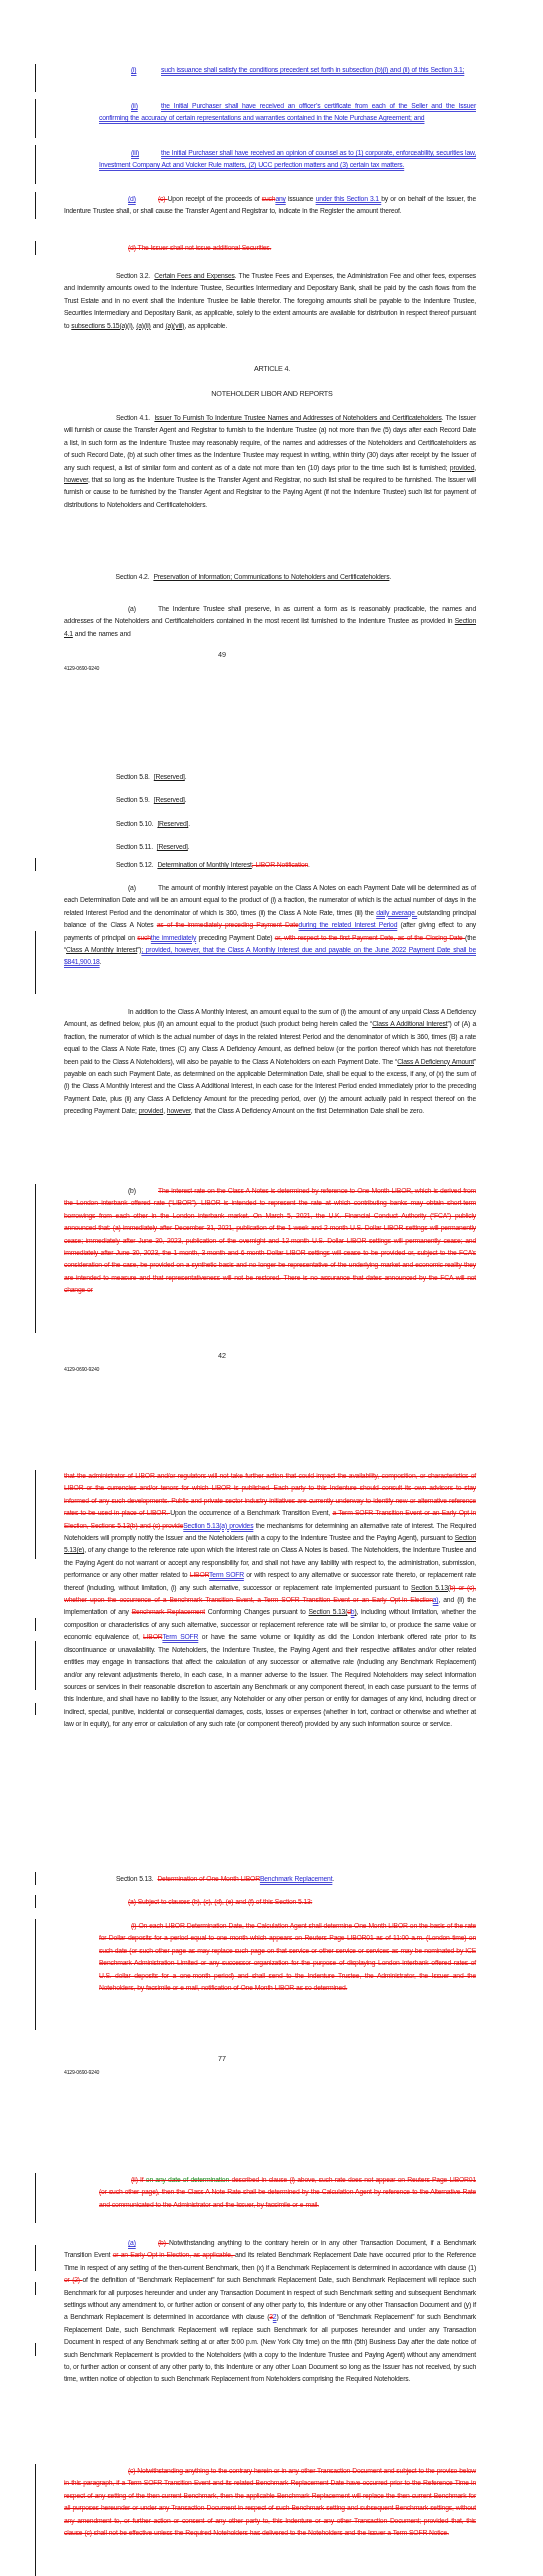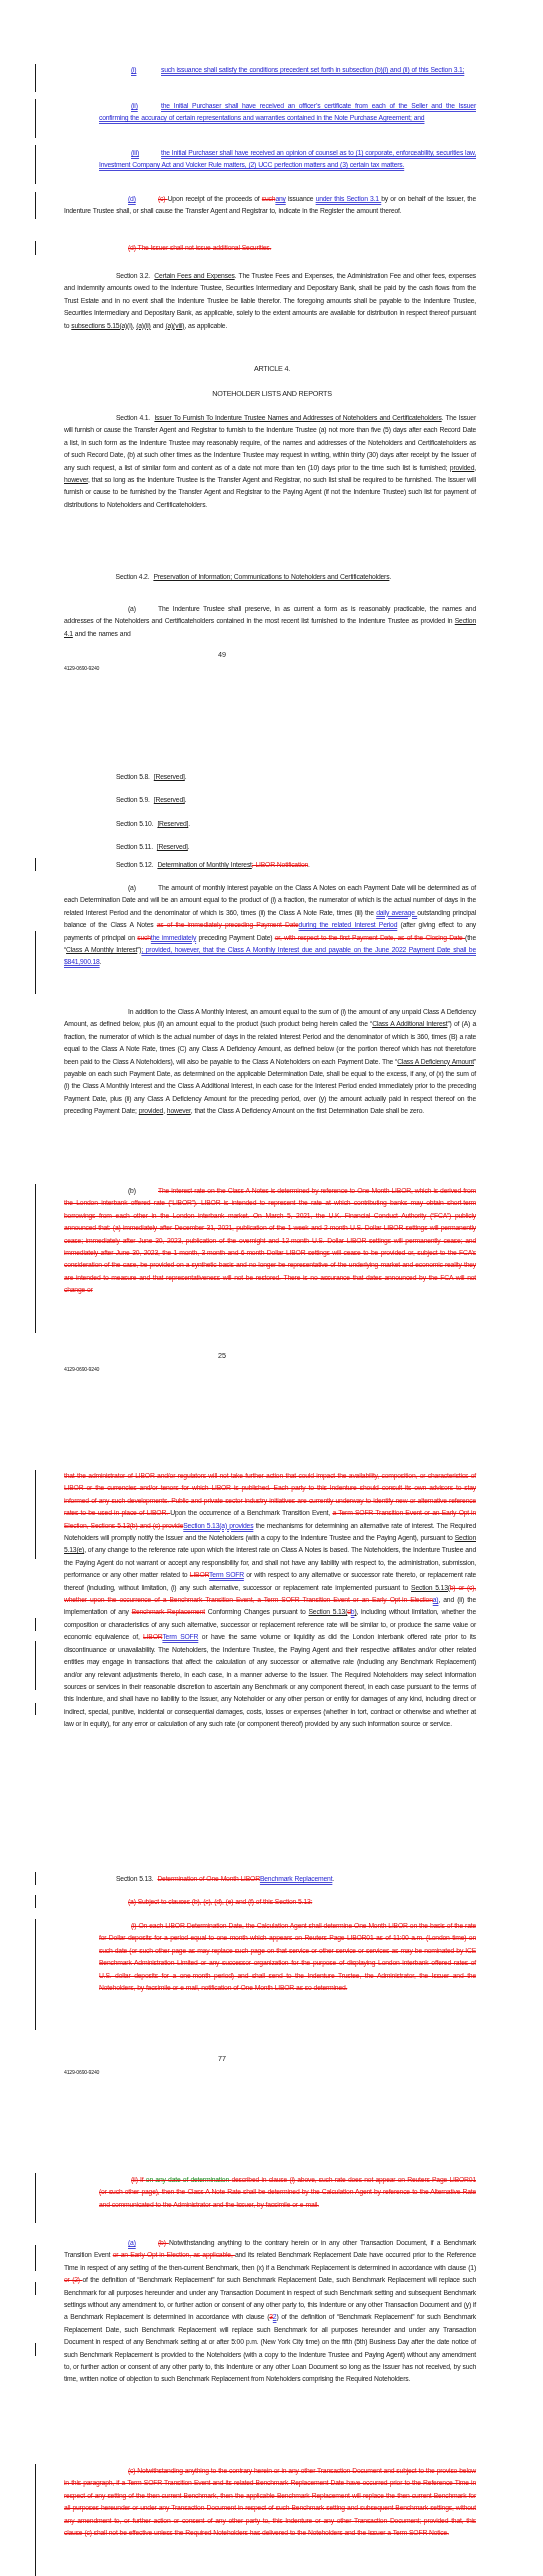--- a/index.html
+++ b/index.html
@@ -44,21 +44,21 @@
   <p class="para first" style="top:193px;margin:0;">
     <span class="lbl ins">(d)</span><span class="del">(c) </span><span>Upon receipt of the proceeds of </span><span class="del">such</span><span class="ins">any</span><span> issuance </span><span class="ins">under this Section 3.1 </span><span>by or on behalf of the Issuer, the Indenture Trustee shall, or shall cause the Transfer Agent and Registrar to, indicate in the Register the amount thereof.</span>
   </p>
   <p class="para first" style="top:242px;margin:0;">
     <span class="del">(d) The Issuer shall not issue additional Securities.</span>
   </p>
   <p class="para first-sec" style="top:270px;margin:0;">
     <span>Section 3.2.</span>&nbsp;&nbsp;<span class="u">Certain Fees and Expenses</span><span>.  The Trustee Fees and Expenses, the Administration Fee and other fees, expenses and indemnity amounts owed to the Indenture Trustee, Securities Intermediary and Depositary Bank, shall be paid by the cash flows from the Trust Estate and in no event shall the Indenture Trustee be liable therefor.  The foregoing amounts shall be payable to the Indenture Trustee, Securities Intermediary and Depositary Bank, as applicable, solely to the extent amounts are available for distribution in respect thereof pursuant to </span><span class="u">subsections 5.15(a)(i)</span><span>, </span><span class="u">(a)(ii)</span><span> and </span><span class="u">(a)(viii)</span><span>, as applicable.</span>
   </p>
   <div class="heading" style="top:364px;">ARTICLE 4.</div>
-  <div class="heading" style="top:389px;">NOTEHOLDER LISTS AND REPORTS</div>
+  <div class="heading" style="top:389px;">NOTEHOLDER LIBOR AND REPORTS</div>
   <p class="para first-sec" style="top:412px;margin:0;">
     <span>Section 4.1.</span>&nbsp;&nbsp;<span class="u">Issuer To Furnish To Indenture Trustee Names and Addresses of Noteholders and Certificateholders</span><span>.  The Issuer will furnish or cause the Transfer Agent and Registrar to furnish to the Indenture Trustee (a) not more than five (5) days after each Record Date a list, in such form as the Indenture Trustee may reasonably require, of the names and addresses of the Noteholders and Certificateholders as of such Record Date, (b) at such other times as the Indenture Trustee may request in writing, within thirty (30) days after receipt by the Issuer of any such request, a list of similar form and content as of a date not more than ten (10) days prior to the time such list is furnished; </span><span class="u">provided</span><span>, </span><span class="u">however</span><span>, that so long as the Indenture Trustee is the Transfer Agent and Registrar, no such list shall be required to be furnished.  The Issuer will furnish or cause to be furnished by the Transfer Agent and Registrar to the Paying Agent (if not the Indenture Trustee) such list for payment of distributions to Noteholders and Certificateholders.</span>
   </p>
   <p class="para first-sec" style="top:571px;margin:0;padding-left:19.6px;width:393px;text-indent:32px;">
     <span>Section 4.2.</span>&nbsp;&nbsp;<span class="u">Preservation of Information; Communications to Noteholders and Certificateholders</span><span>.</span>
   </p>
   <p class="para first" style="top:603px;margin:0;">
     <span class="lbl">(a)</span><span>The Indenture Trustee shall preserve, in as current a form as is reasonably practicable, the names and addresses of the Noteholders and Certificateholders contained in the most recent list furnished to the Indenture Trustee as provided in </span><span class="u">Section 4.1</span><span> and the names and</span>
   </p>
   <div class="pnum" style="top:650px;">49</div>
@@ -81,21 +81,21 @@
     <span class="lbl">(a)</span><span>The amount of monthly interest payable on the Class A Notes on each Payment Date will be determined as of each Determination Date and will be an amount equal to the product of (i) a fraction, the numerator of which is the actual number of days in the related Interest Period and the denominator of which is 360, times (ii) the Class A Note Rate, times (iii) the </span><span class="ins">daily average </span><span>outstanding principal balance of the Class A Notes </span><span class="del">as of the immediately preceding Payment Date</span><span class="ins">during the related Interest Period</span><span> (after giving effect to any payments of principal on </span><span class="del">such</span><span class="ins">the immediately</span><span> preceding Payment Date) </span><span class="del">or, with respect to the first Payment Date, as of the Closing Date </span><span>(the “</span><span class="u">Class A Monthly Interest</span><span>”)</span><span class="ins">; provided, however, that the Class A Monthly Interest due and payable on the June 2022 Payment Date shall be $841,900.18</span><span>.</span>
   </p>
   <p class="para first" style="top:1006px;margin:0;">
     <span>In addition to the Class A Monthly Interest, an amount equal to the sum of (i) the amount of any unpaid Class A Deficiency Amount, as defined below, plus (ii) an amount equal to the product (such product being herein called the “</span><span class="u">Class A Additional Interest</span><span>”) of (A) a fraction, the numerator of which is the actual number of days in the related Interest Period and the denominator of which is 360, times (B) a rate equal to the  Class A Note Rate, times (C) any Class A Deficiency Amount, as defined below (or the portion thereof which has not theretofore been paid to the  Class A Noteholders), will also be payable to the Class A Noteholders on each Payment Date.  The “</span><span class="u">Class A Deficiency Amount</span><span>” payable on each such Payment Date, as determined on the applicable Determination Date, shall be equal to the excess, if any, of (x) the sum of (i) the Class A Monthly Interest and the Class A Additional Interest, in each case for the Interest Period ended immediately prior to the preceding Payment Date, plus (ii) any Class A Deficiency Amount for the preceding period, over (y) the amount actually paid in respect thereof on the preceding Payment Date; </span><span class="u">provided</span><span>, </span><span class="u">however</span><span>, that the Class A Deficiency Amount on the first Determination Date shall be zero.</span>
   </p>
 
   <div class="bar" style="top:1184px;height:149px;"></div>
   <p class="para first" style="top:1185px;margin:0;">
     <span class="lbl">(b)</span><span class="del">The interest rate on the Class A Notes is determined by reference to One-Month LIBOR, which is derived from the London interbank offered rate (“LIBOR”).  LIBOR is intended to represent the rate at which contributing banks may obtain short-term borrowings from each other in the London interbank market.  On March 5, 2021, the U.K. Financial Conduct Authority (“FCA”) publicly announced that: (a) immediately after December 31, 2021, publication of the 1-week and 2-month U.S. Dollar LIBOR settings will permanently cease; immediately after June 30, 2023, publication of the overnight and 12-month U.S. Dollar LIBOR settings will permanently cease; and immediately after June 30, 2023, the 1-month, 3-month and 6-month Dollar LIBOR settings will cease to be provided or, subject to the FCA’s consideration of the case, be provided on a synthetic basis and no longer be representative of the underlying market and economic reality they are intended to measure and that representativeness will not be restored.  There is no assurance that dates announced by the FCA will not change or</span>
   </p>
-  <div class="pnum" style="top:1351px;">25</div>
+  <div class="pnum" style="top:1351px;">42</div>
   <div class="docid" style="top:1366px;">4129-0690-9240</div>
 </div>
 
 <div class="page" style="top:0;height:2112px;">
   <div class="bar" style="top:1470px;height:89px;"></div>
   <div class="bar" style="top:1618px;height:13.4px;"></div>
   <div class="bar" style="top:1641px;height:49px;"></div>
   <div class="bar" style="top:1703px;height:12.4px;"></div>
   <p class="para" style="top:1470px;margin:0;">
     <span class="del">that the administrator of LIBOR and/or regulators will not take further action that could impact the availability, composition, or characteristics of LIBOR or the currencies and/or tenors for which LIBOR is published.  Each party to this Indenture should consult its own advisors to stay informed of any such developments.  Public and private sector industry initiatives are currently underway to identify new or alternative reference rates to be used in place of LIBOR. </span><span>Upon the occurrence of a Benchmark Transition Event, </span><span class="del">a Term SOFR Transition Event or an Early Opt-in Election, Sections 5.13(b) and (c) provide</span><span class="ins">Section 5.13(a) provides</span><span> the mechanisms for determining an alternative rate of interest.  The Required Noteholders will promptly notify the Issuer and the Noteholders (with a copy to the Indenture Trustee and the Paying Agent), pursuant to </span><span class="u">Section 5.13(e)</span><span>, of any change to the reference rate upon which the interest rate on Class A Notes is based.  The Noteholders, the Indenture Trustee and the Paying Agent do not warrant or accept any responsibility for, and shall not have any liability with respect to, the administration, submission, performance or any other matter related to </span><span class="del">LIBOR</span><span class="ins">Term SOFR</span><span> or with respect to any alternative or successor rate thereto, or replacement rate thereof (including, without limitation, (i) any such alternative, successor or replacement rate implemented pursuant to </span><span class="u">Section 5.13(</span><span class="del">b) or (c), whether upon the occurrence of a Benchmark Transition Event, a Term SOFR Transition Event or an Early Opt-in Election</span><span class="ins">a)</span><span>, and (ii) the implementation of any </span><span class="del">Benchmark Replacement</span><span> Conforming Changes pursuant to </span><span class="u">Section 5.13(</span><span class="del">d</span><span class="ins">b</span><span class="u">)</span><span>, including without limitation, whether the composition or characteristics of any such alternative, successor or replacement reference rate will be similar to, or produce the same value or economic equivalence of, </span><span class="del">LIBOR</span><span class="ins">Term SOFR</span><span> or have the same volume or liquidity as did the London interbank offered rate prior to its discontinuance or unavailability.  The Noteholders, the Indenture Trustee, the Paying Agent and their respective affiliates and/or other related entities may engage in transactions that affect the calculation of any successor or alternative rate (including any Benchmark Replacement) and/or any relevant adjustments thereto, in each case, in a manner adverse to the Issuer.  The Required Noteholders may select information sources or services in their reasonable discretion to ascertain any Benchmark or any component thereof, in each case pursuant to the terms of this Indenture, and shall have no liability to the Issuer, any Noteholder or any other person or entity for damages of any kind, including direct or indirect, special, punitive, incidental or consequential damages, costs, losses or expenses (whether in tort, contract or otherwise and whether at law or in equity), for any error or calculation of any such rate (or component thereof) provided by any such information source or service.</span>

